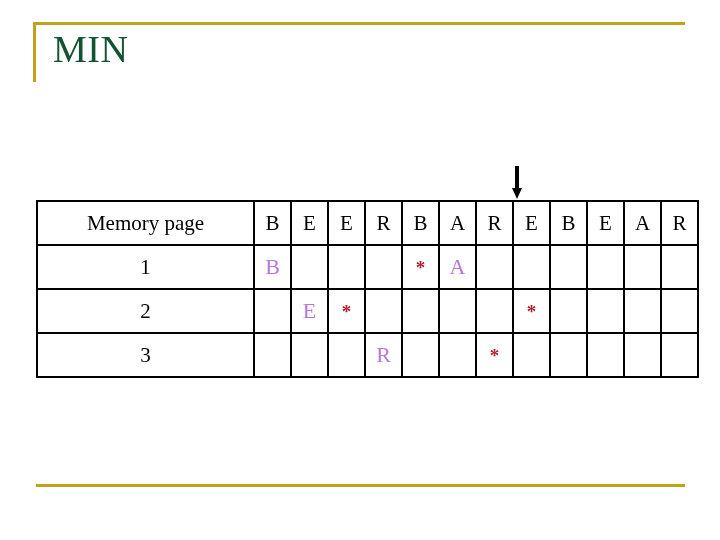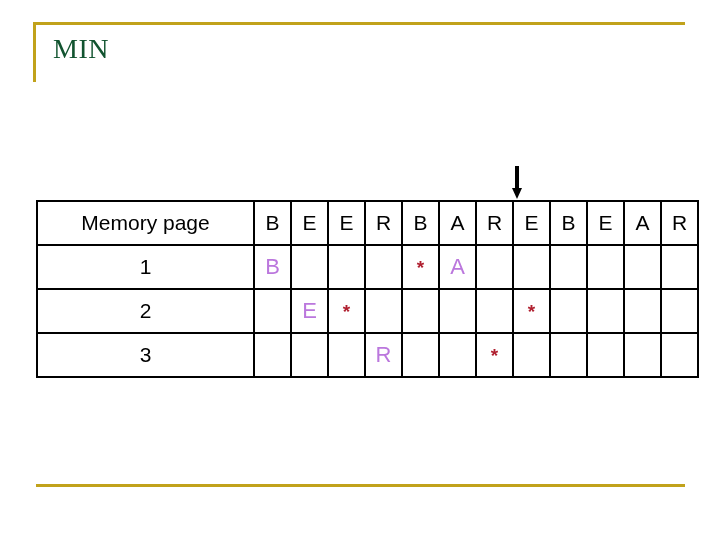--- a/index.html
+++ b/index.html
@@ -37,21 +37,21 @@
     top: 0;
     width: 3px;
     height: 60px;
     background: #c1a21b;
   }
   #slide-title {
     position: absolute;
     left: 20px;
     top: 4px;
     font-family: "Liberation Serif", serif;
-    font-size: 28px;
+    font-size: 38px;
     line-height: 46px;
     color: #125430;
     letter-spacing: 0.5px;
     white-space: nowrap;
   }
 
   
   #pointer-arrow {
     position: absolute;
     left: 512px;
@@ -84,21 +84,21 @@
     left: 36px;
     top: 200px;
     border-collapse: collapse;
     table-layout: fixed;
   }
   #trace-table td {
     border: 2px solid #000000;
     height: 42px;
     text-align: center;
     vertical-align: middle;
-    font-family: Liberation Sans, sans-serif;
+    font-family: Liberation Serif, serif;
     font-size: 20px;
     color: #000000;
     padding: 0;
   }
   #trace-table td.label-col {
     width: 215px;
   }
   #trace-table td.data-col {
     width: 35px;
   }

